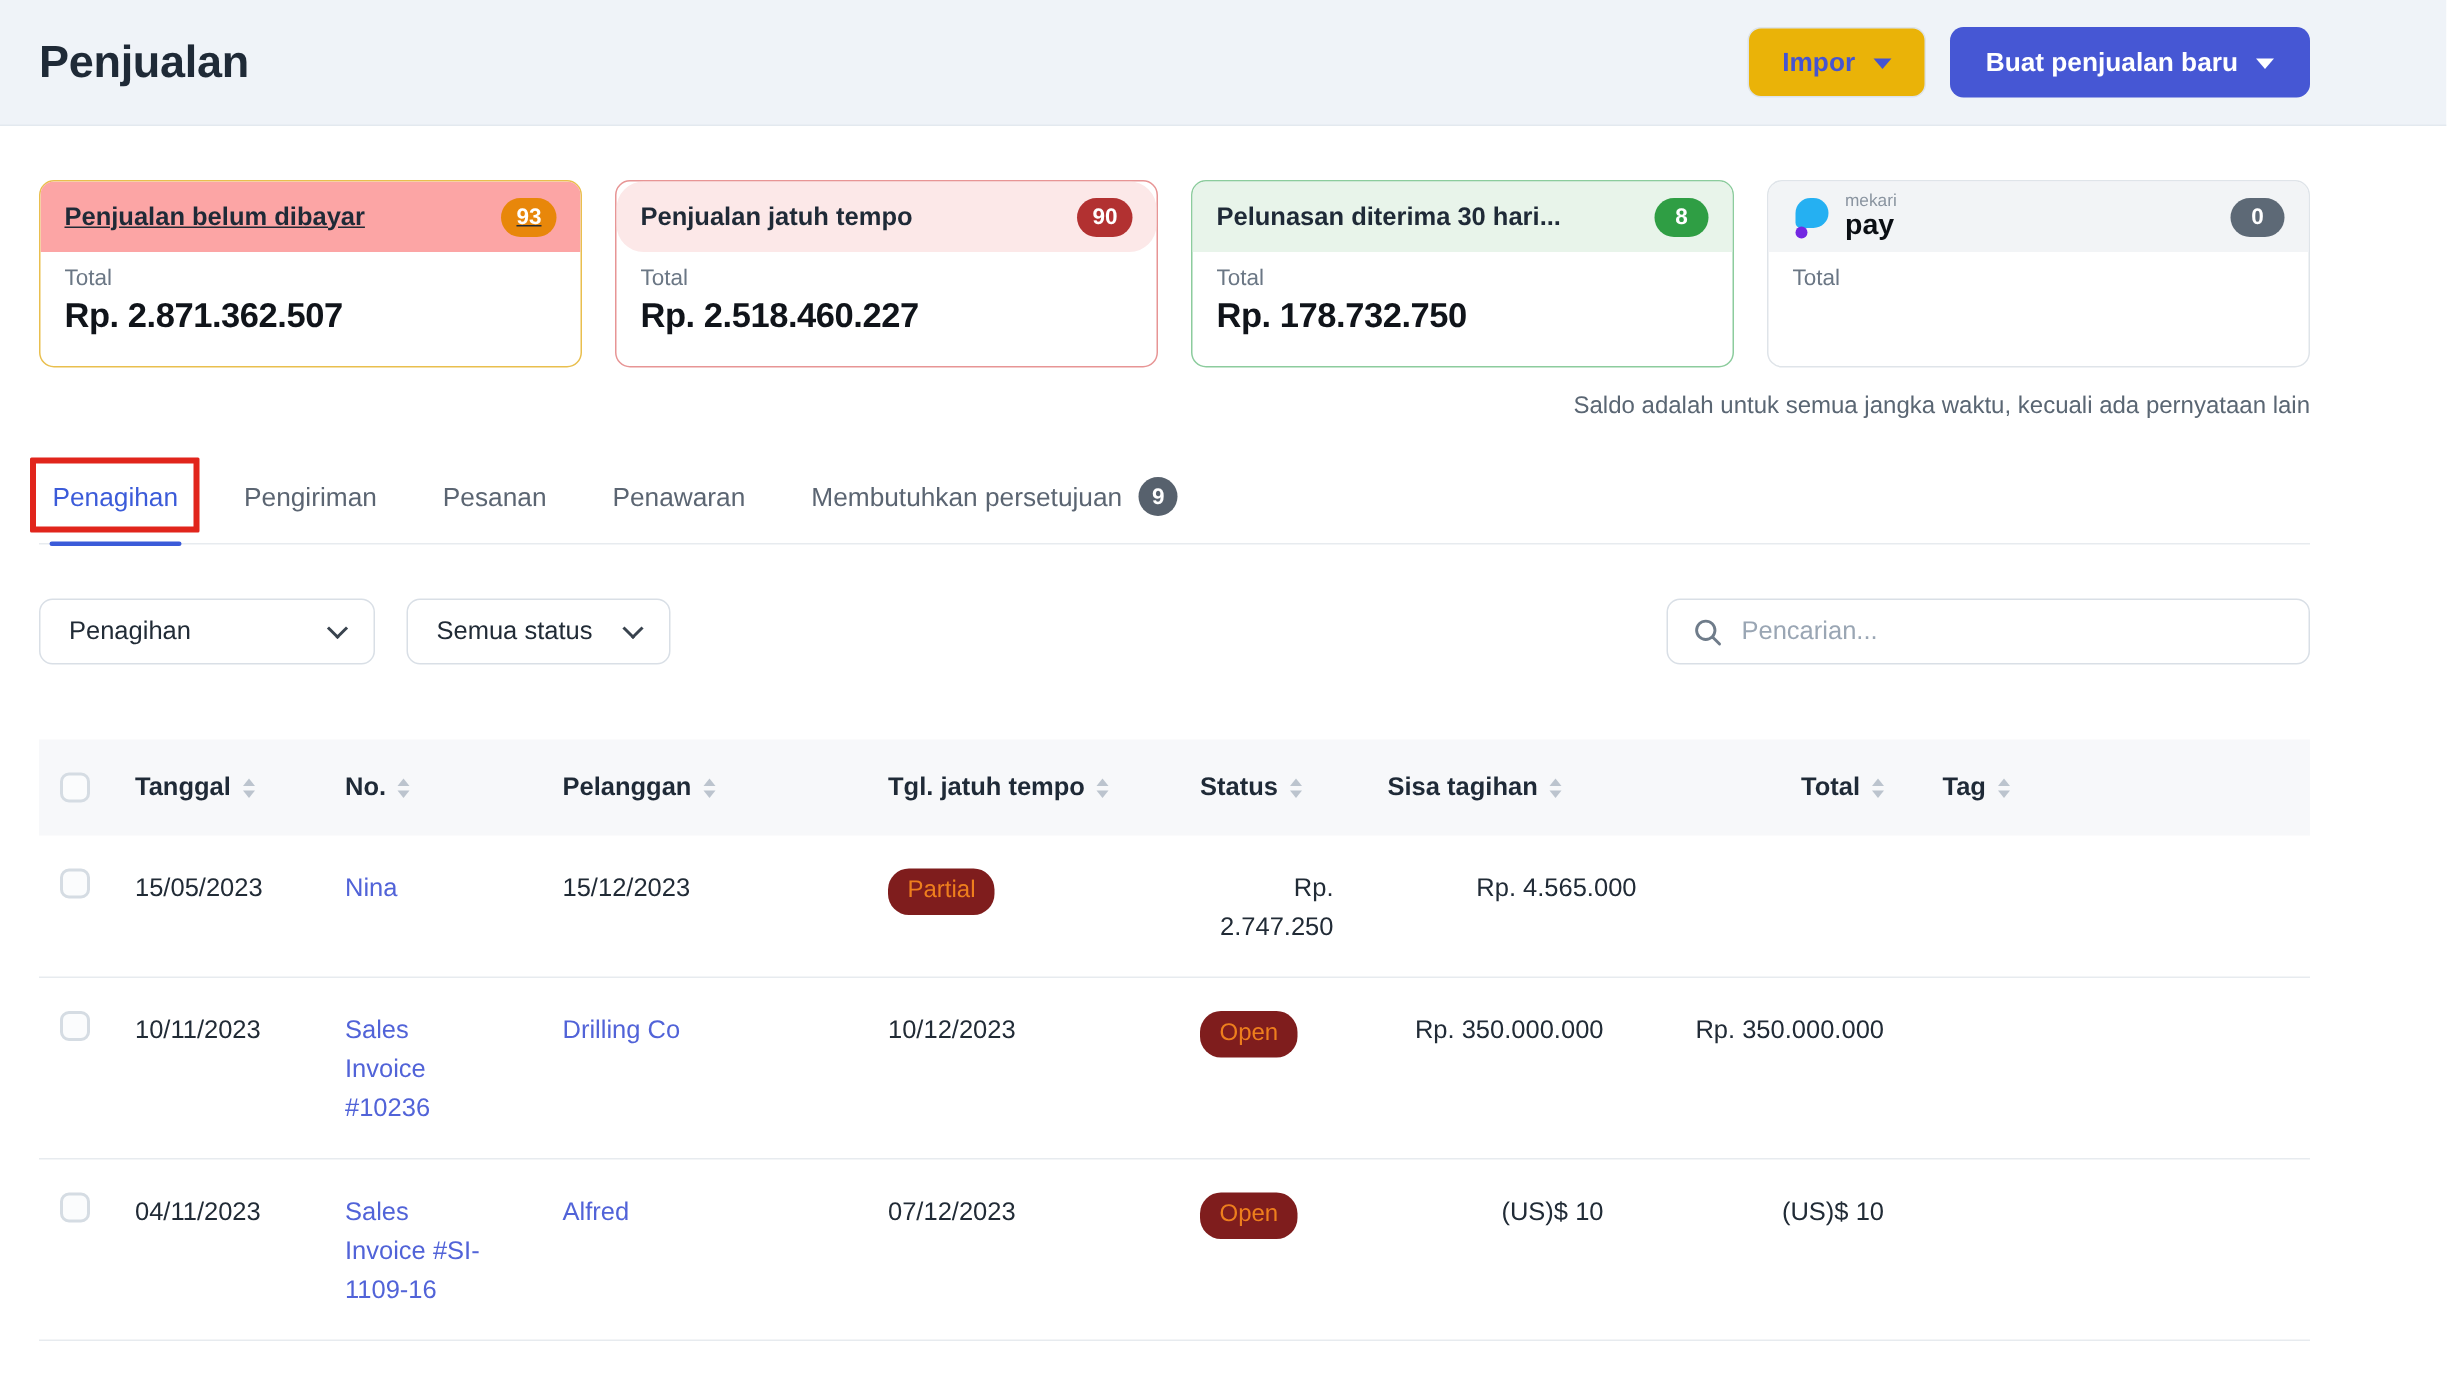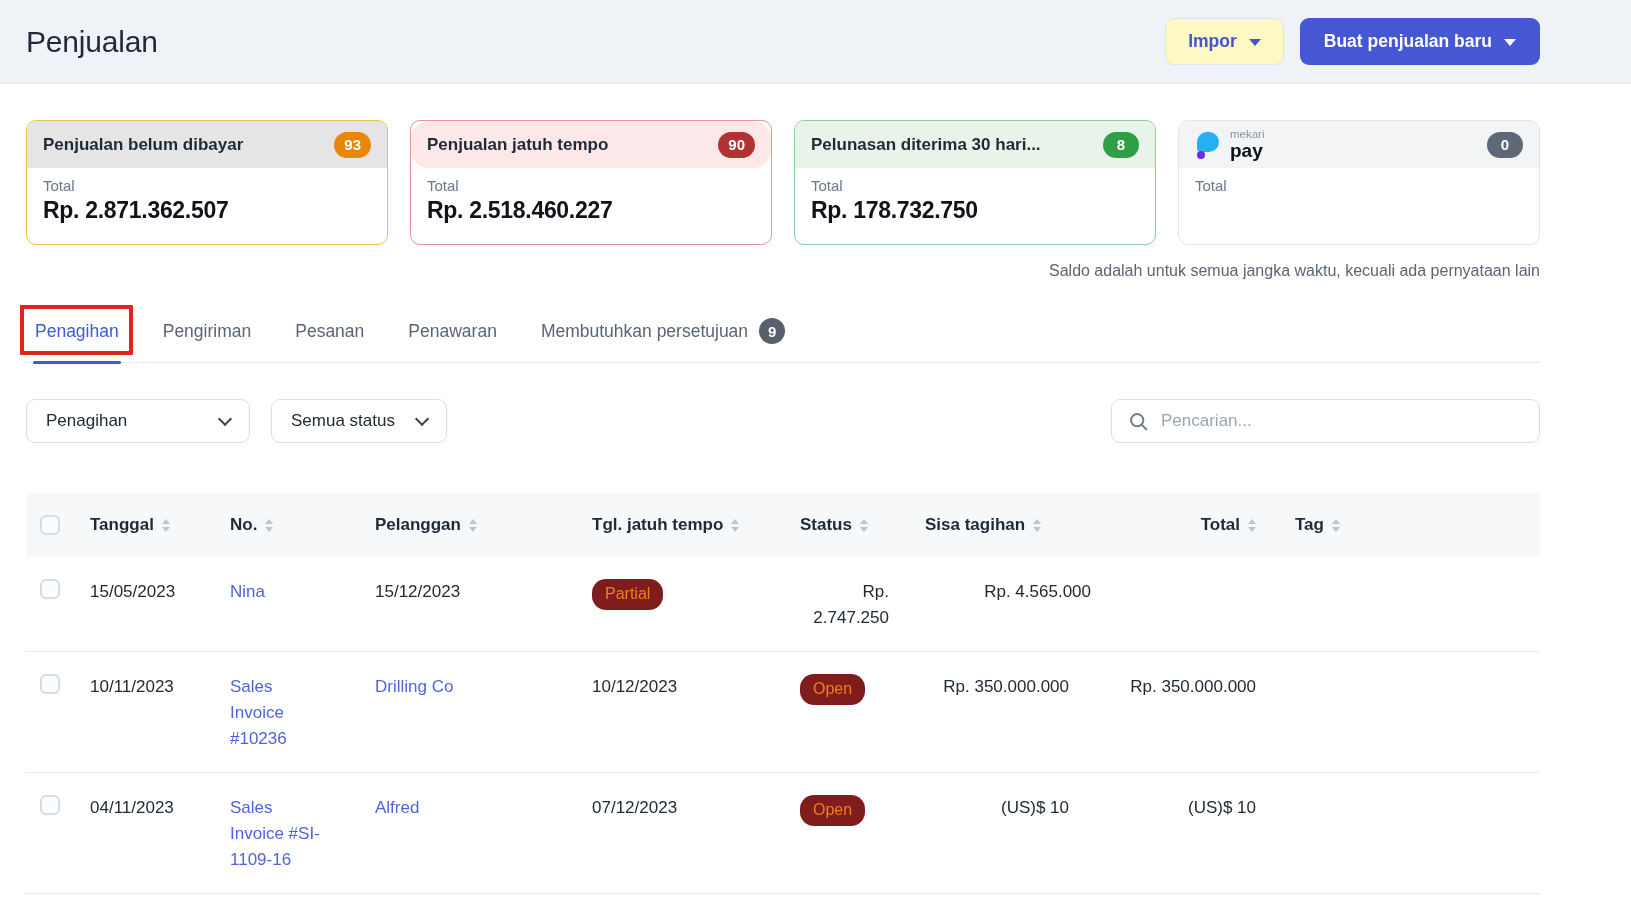--- a/index.html
+++ b/index.html
@@ -3,42 +3,42 @@
 <meta charset="utf-8">
 <style>
   * { margin:0; padding:0; box-sizing:border-box; }
   html,body { width:1631px; height:920px; background:#fff; }
   body { font-family:"Liberation Sans", sans-serif; color:#212b36; overflow:hidden; }
   .page { position:relative; width:1631px; height:920px; }
 
   
   .topbar { height:84px; background:#eff3f8; border-bottom:1px solid #e3e9ef;
             display:flex; align-items:center; justify-content:space-between; padding:0 91px 0 26px; }
-  .page-title { font-size:30px; font-weight:400; color:#1f2a37; letter-spacing:-.2px;text-align:right; }
+  .page-title { font-size:30px; font-weight:700; color:#1f2a37; letter-spacing:-.2px;text-align:right; }
   .topbar-actions { display:flex; gap:16px; align-items:center; }
   .btn { height:47px; border-radius:9px; display:flex; align-items:center; gap:12px;
          font-size:17.5px; cursor:pointer; border:none; font-family:inherit; }
-  .btn-impor { background:#fef9c3; border:1px solid #dde3ea; color:#4554d2; font-weight:600; padding:0 22px; }
+  .btn-impor { background:#eab308; border:1px solid #dde3ea; color:#4554d2; font-weight:600; padding:0 22px; }
   .btn-create { background:#4657d4; color:#fff; font-weight:700; padding:0 24px; }
   .caret { width:0; height:0; border-left:6px solid transparent; border-right:6px solid transparent; border-top:7px solid currentColor; margin-top:2px; }
 
   
   .content { width:1514px; margin-left:26px; }
 
   
   .cards { display:flex; gap:22px; margin-top:36px; }
   .card { width:362px; height:125px; border:1px solid #dfe4e9; border-radius:10px; background:#fff; overflow:hidden; cursor:pointer; }
   .card-head { height:47px; display:flex; align-items:center; justify-content:space-between; padding:0 16px; }
   .card-title { font-size:17px; font-weight:700; color:#1f2a37; white-space:nowrap; }
   .card-badge { min-width:36px; height:26px; padding:0 10px; border-radius:14px; background:#5d6976;
                 color:#fff; font-size:15px; font-weight:700; display:flex; align-items:center; justify-content:center; }
   .card-body { padding:9px 16px 0; }
   .card-total-label { font-size:15px; color:#6b7785; }
   .card-amount { font-size:23px; font-weight:700; color:#10141a; margin-top:3px; letter-spacing:-.3px; }
-  .card--yellow { border-color:#e9bf4e; } .card--yellow .card-head { background:#e5e5e5; } .card--yellow .card-badge { background:#e8870a; }
+  .card--yellow { border-color:#e9bf4e; } .card--yellow .card-head { background:#fca5a5;text-decoration:underline; } .card--yellow .card-badge { background:#e8870a; }
   .card--red    { border-color:#e79595; } .card--red .card-head    { background:#fce8e8;border-radius:18px; } .card--red .card-badge    { background:#b23131; }
   .card--green  { border-color:#8ccc9d; } .card--green .card-head  { background:#e8f4ea; } .card--green .card-badge  { background:#2f9e44; }
   .card--gray   { border-color:#dfe4e9; } .card--gray .card-head   { background:#f2f4f6; } .card--gray .card-badge   { background:#5d6976; }
 
   .mekari-logo { display:flex; align-items:center; gap:9px; }
   .mekari-icon { position:relative; width:26px; height:30px; }
   .mekari-icon .bubble { position:absolute; top:2px; left:2px; width:22px; height:20px; background:#25b0f2;
                          border-radius:11px 11px 11px 4px; }
   .mekari-icon .dot { position:absolute; left:2px; bottom:1px; width:8px; height:8px; background:#7327e2; border-radius:50%; }
   .mekari-text { display:flex; flex-direction:column; line-height:1; }

